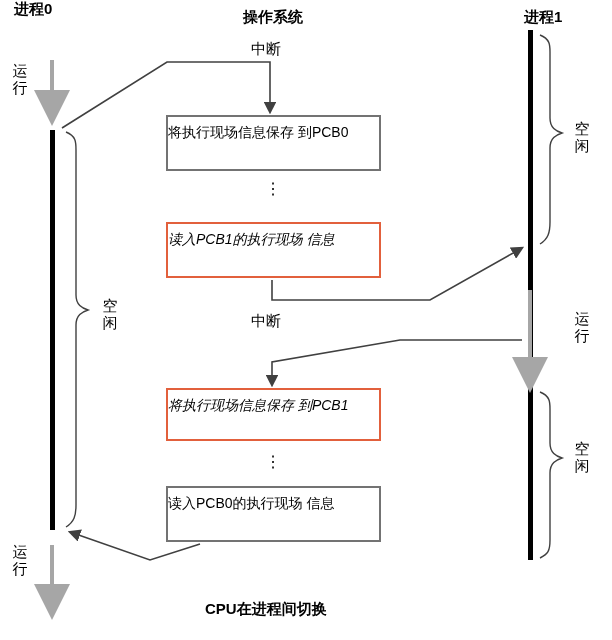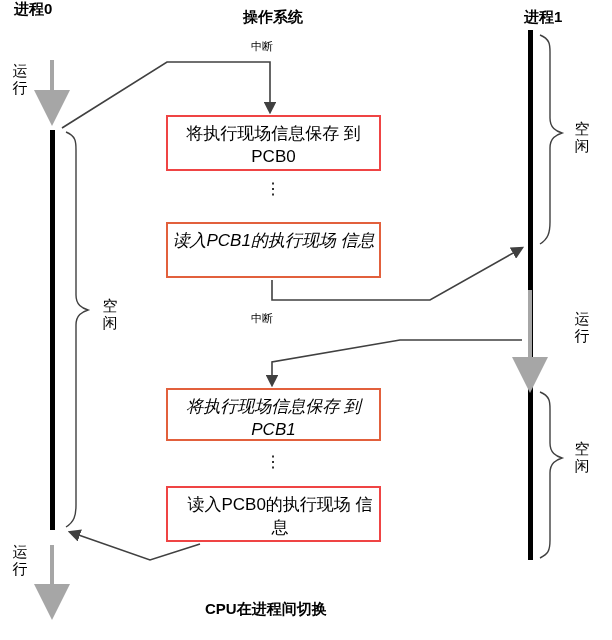--- a/index.html
+++ b/index.html
@@ -12,21 +12,21 @@
   }
   #canvas {
     position: relative;
     width: 612px;
     height: 640px;
     background: #ffffff;
     overflow: hidden;
   }
   .label {
     position: absolute;
-    font-size: 11px;
+    font-size: 15px;
     color: #000000;
     white-space: pre;
     line-height: 1.25;
   }
   .heading {
     font-weight: bold;
     font-size: 15px;
   }
   .vert {
     position: absolute;
@@ -37,25 +37,25 @@
     width: 20px;
   }
   .timeline {
     position: absolute;
     width: 5px;
     background: #000000;
   }
   .box {
     position: absolute;
     box-sizing: border-box;
-    border: 2px solid #ef4444;
+    border: 2px solid #737373;
     background: #ffffff;
-    font-size: 17px;
+    font-size: 14px;
     color: #000;
-    text-align: center;
+    text-align: left;
     line-height: 1.35;
     padding-top: 6px;
   }
   .box.orange {
     border-color: #e2603c;
     font-style: italic;
   }
   .dots {
     position: absolute;
     font-size: 16px;
@@ -115,21 +115,21 @@
   <div class="dots" style="left:259px; top:183px; width:28px;">⋮</div>
 
   <div class="box orange" style="left:166px; top:222px; width:215px; height:56px;">读入PCB1的执行现场
 信息</div>
 
   <div class="box orange" style="left:166px; top:388px; width:215px; height:53px;">将执行现场信息保存
 到PCB1</div>
 
   <div class="dots" style="left:259px; top:456px; width:28px;">⋮</div>
 
-  <div class="box" style="left:166px; top:486px; width:215px; height:56px;padding-left:13px;">读入PCB0的执行现场
+  <div class="box" style="left:166px; top:486px; width:215px; height:56px;">读入PCB0的执行现场
 信息</div>
 
   <svg class="overlay" viewBox="0 0 612 640">
     <defs>
       <marker id="arrowGray" markerWidth="9" markerHeight="9" refX="7" refY="4.5" orient="auto" markerUnits="strokeWidth">
         <path d="M0,0 L9,4.5 L0,9 z" fill="#a6a6a6"></path>
       </marker>
       <marker id="arrowBlack" markerWidth="8" markerHeight="8" refX="6.5" refY="4" orient="auto" markerUnits="strokeWidth">
         <path d="M0,0 L8,4 L0,8 z" fill="#404040"></path>
       </marker>

